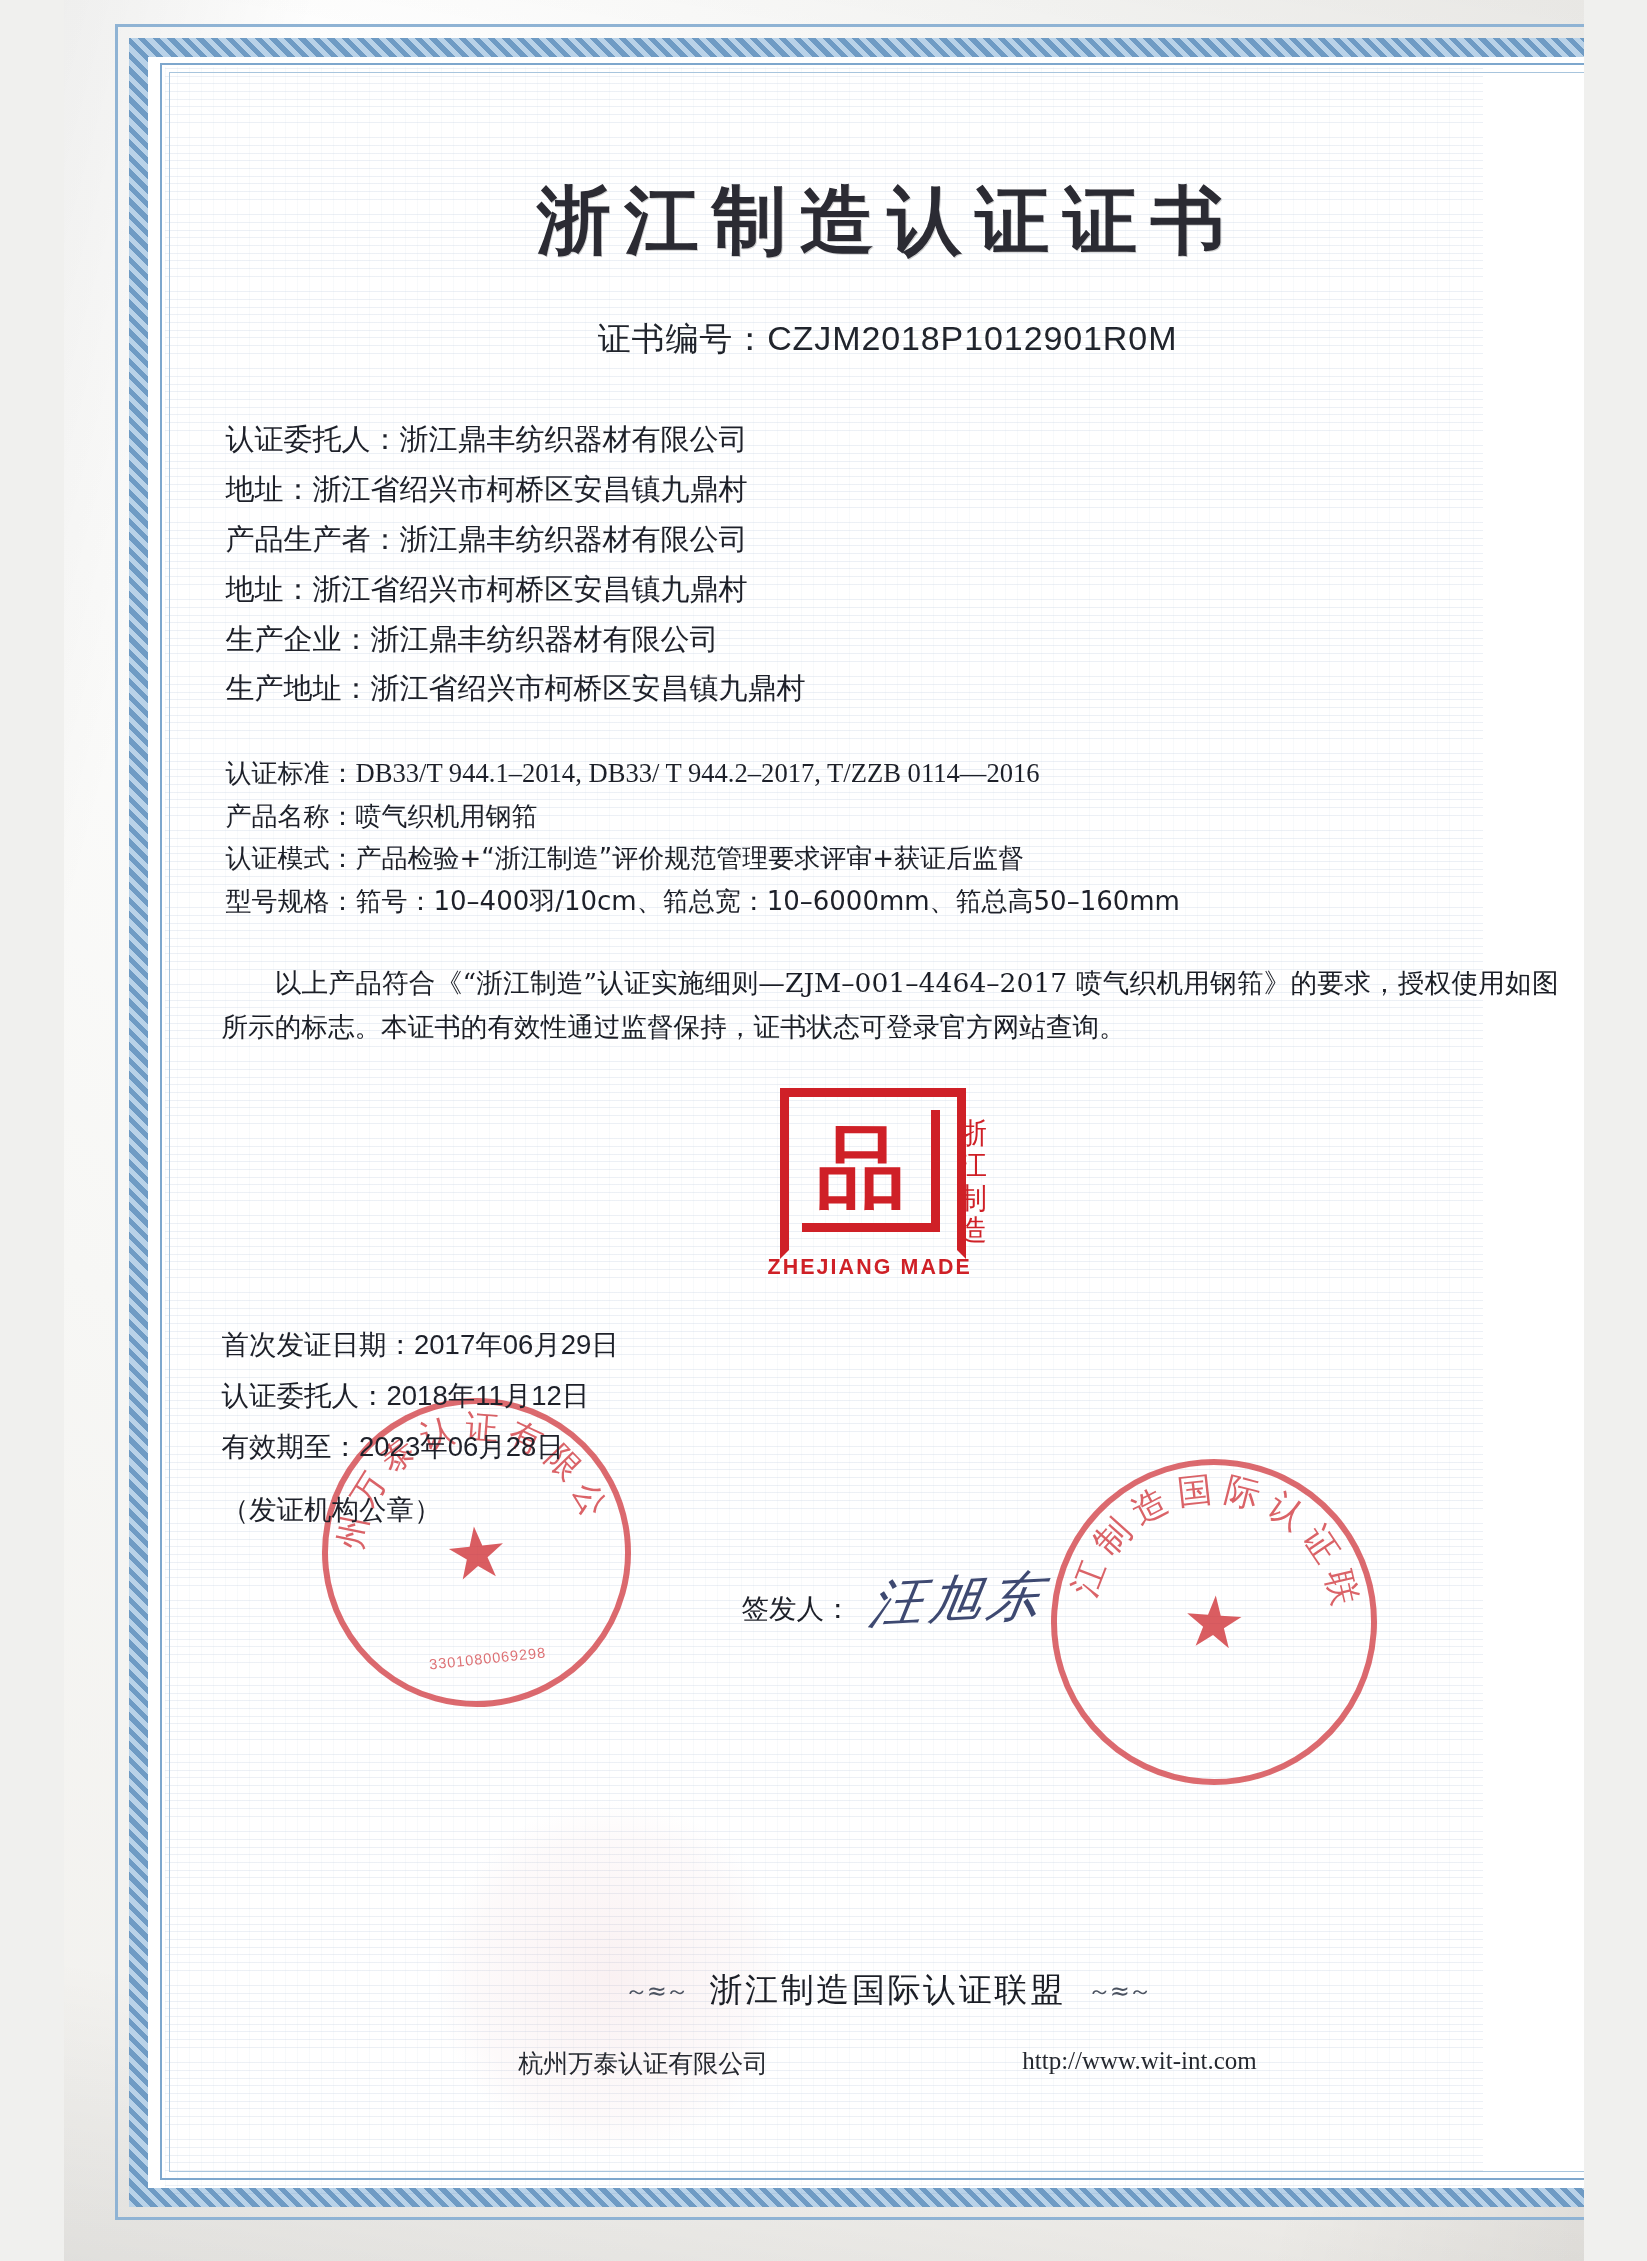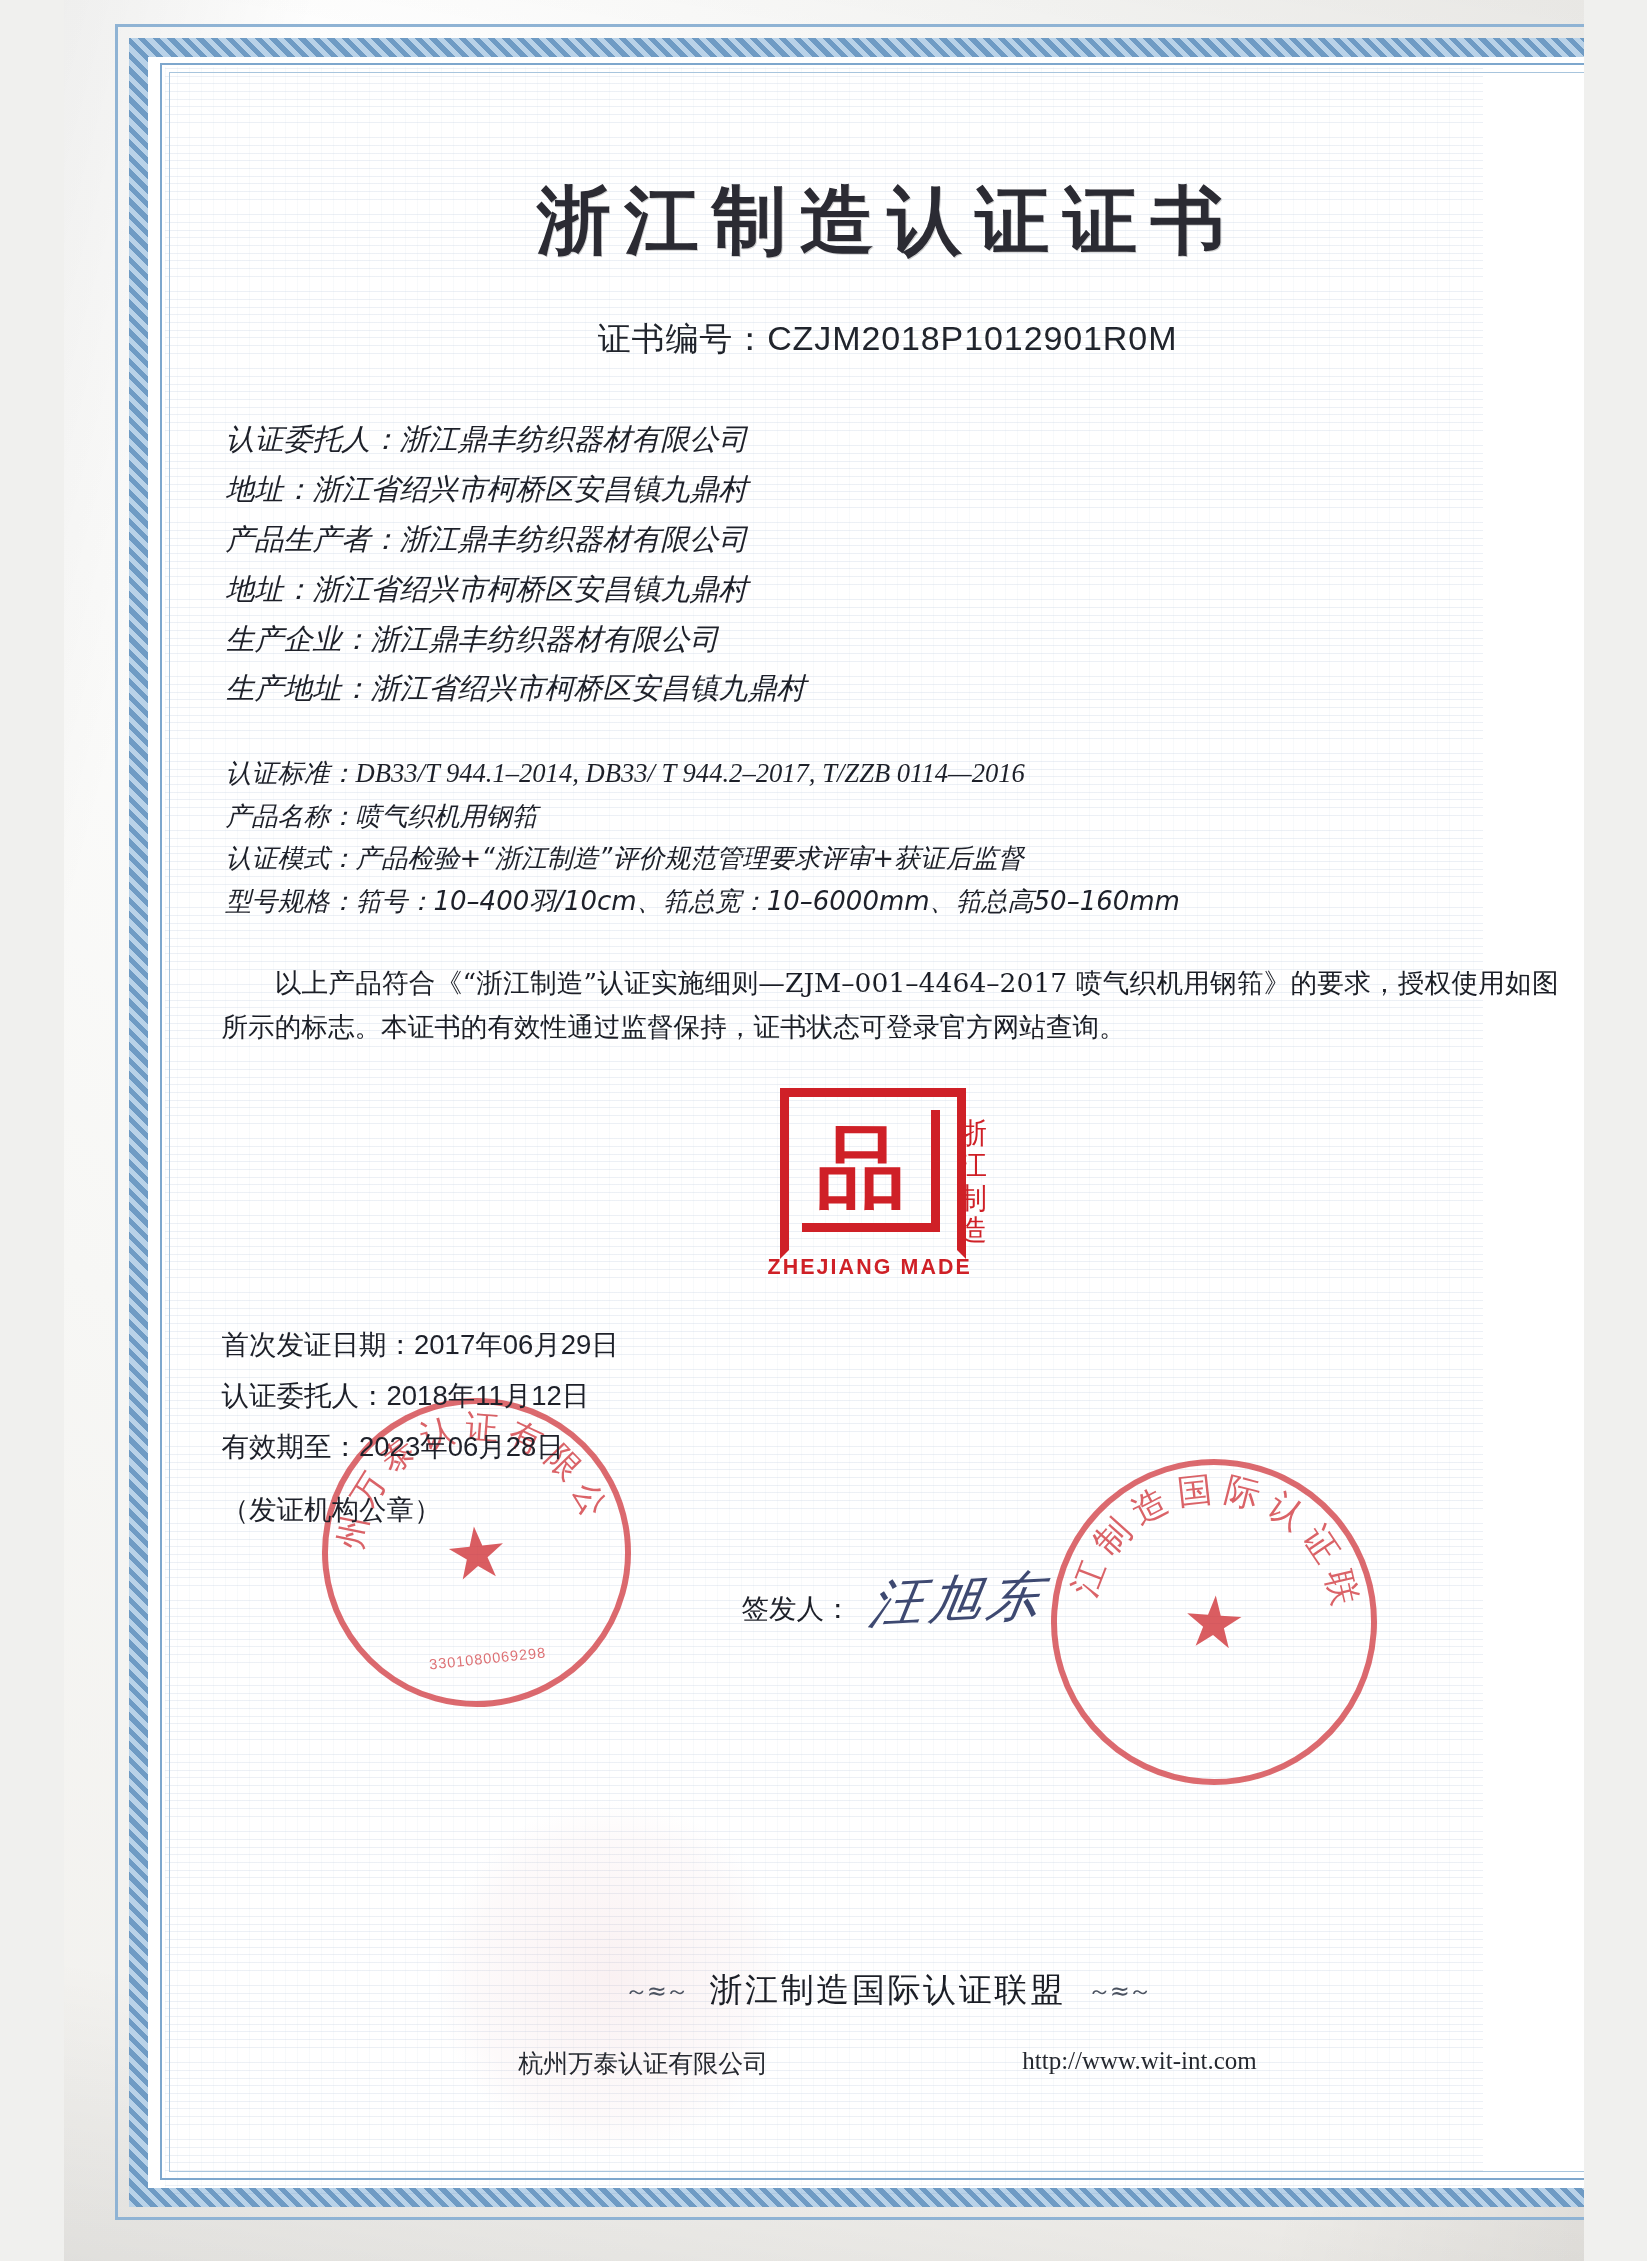--- a/index.html
+++ b/index.html
@@ -129,21 +129,20 @@
 
   .info-block {
     margin: 53px 0 0 33px;
     font-family: "DejaVu Sans", "Liberation Sans", sans-serif;
     font-size: 29px;
     color: #1d2029;
     line-height: 1.72;
   }
   .info-row {
     white-space: nowrap;
-    font-style: italic;
   }
 
   .spec-block {
     margin: 38px 0 0 33px;
     font-family: "DejaVu Sans", "Liberation Sans", sans-serif;
     font-size: 26px;
     color: #1d2029;
     line-height: 1.62;
   }
   .spec-block .latin {

